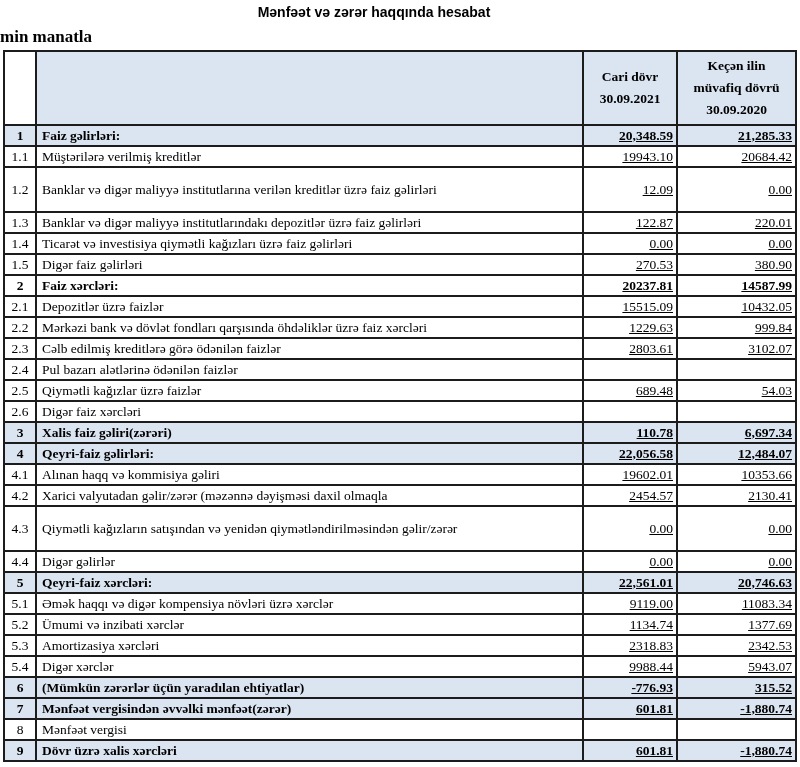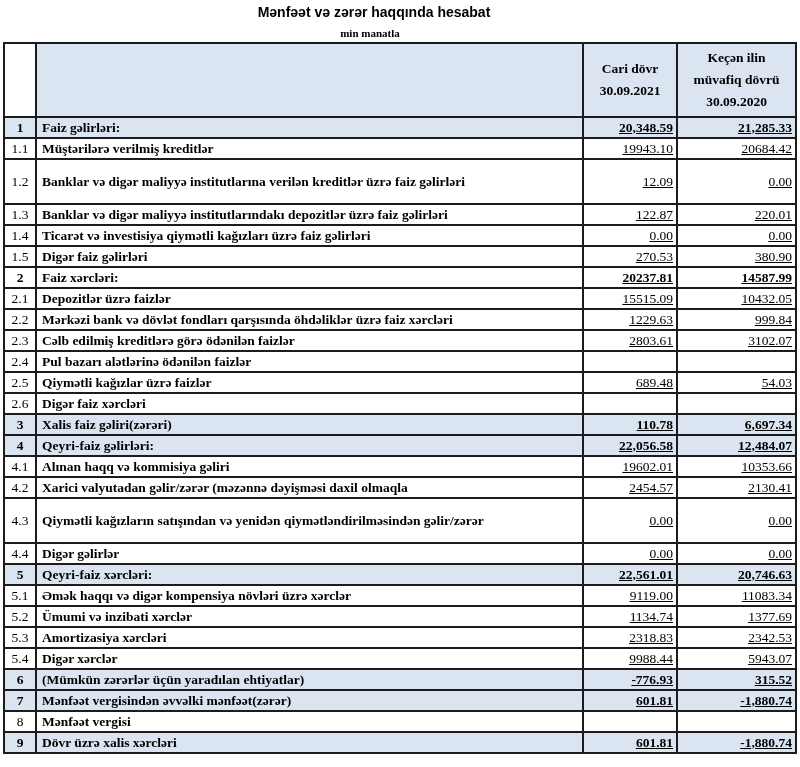--- a/index.html
+++ b/index.html
@@ -15,23 +15,23 @@
   .page { width: 748px; }
   .title {
     text-align: center;
     font-family: "Liberation Sans", sans-serif;
     font-weight: bold;
     font-size: 14px;
     padding-top: 4px;
     letter-spacing: 0px;
   }
   .unit {
-    text-align: center;
+    text-align: left;
     font-weight: bold;
-    font-size: 11px;
+    font-size: 17px;
     padding: 7px 8px 3px 0;
   }
   table.pl {
     border-collapse: collapse;
     table-layout: fixed;
     width: 792px;
     margin-left: 3px;
   }
   .pl th, .pl td {
     border: 2px solid #1c1c1c;
@@ -43,21 +43,21 @@
   .pl thead tr { height: 74px; margin-top: 20px; }
   .pl th { font-weight: bold; text-align: center; }
   th.fill, tr.section td { background: #dbe5f1; }
   th.nofill { background: #ffffff; }
   .hline { line-height: 22px; }
   tr.normal { height: 21px; }
   tr.tall   { height: 45px; }
   tr.section td, tr.section-plain td { font-weight: bold; }
   tr.section-plain td { background: #ffffff; }
   td.no    { text-align: center; }
-  td.label { text-align: left; padding-left: 5px; font-weight: bold; }
+  td.label { text-align: left; padding-left: 5px; }
   td.num   { text-align: right; padding-right: 3px; text-decoration: underline; }
 </style>
 </head>
 <body>
 
 <div class="page">
   <div class="title">Mənfəət və zərər haqqında hesabat</div>
   <div class="unit">min manatla</div>
 
   <table class="pl">

